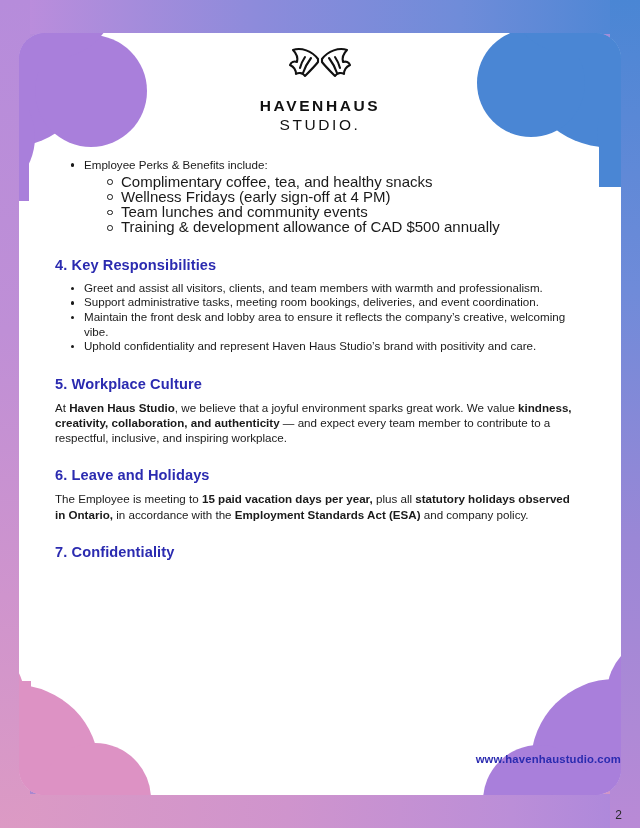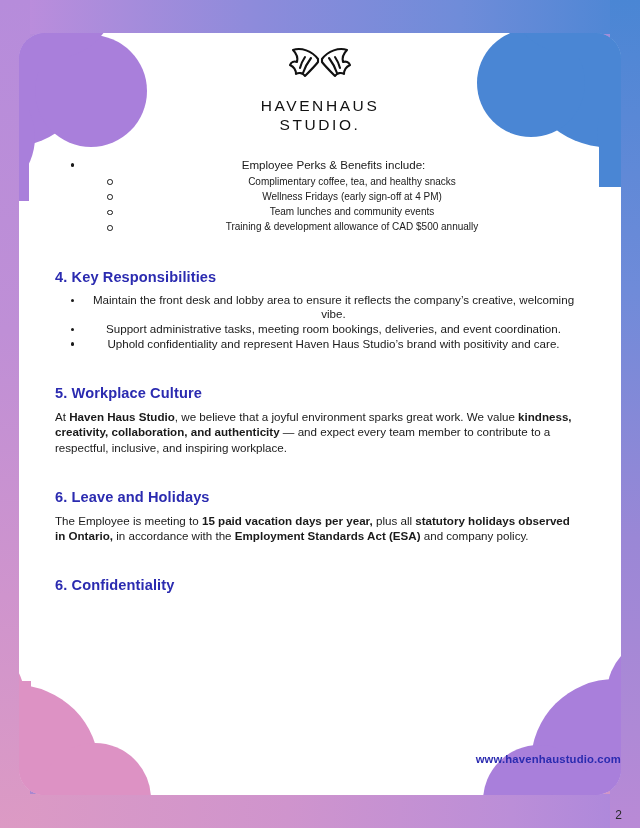--- a/index.html
+++ b/index.html
@@ -45,59 +45,59 @@
 
   
   .logo-wrap {
     position:absolute; left:0; right:0; top:12px;
     display:flex; flex-direction:column; align-items:center;
     z-index:6;
   }
   .logo-mark { display:block; }
   .logo-name {
     margin-top:9px;
-    font-size:15.5px; font-weight:normal; letter-spacing:2.6px;
+    font-size:15.5px; font-weight:bold; letter-spacing:2.6px;
     color:#111; line-height:1.25; text-align:center;
   }
   .logo-sub {
     font-size:15.5px; font-weight:normal; letter-spacing:2.6px;
     color:#111; line-height:1.25; text-align:center;
   }
 
   
   .content {
     position:absolute;
     left:36px; right:38px; top:124px;
     z-index:6;
     color:#1a1a1a;
   }
-  ul { list-style:none;text-align:center; }
+  ul { list-style:none; }
   .lvl1 { margin-left:16px; }
   .lvl1 > li {
     position:relative; padding-left:13px;
     font-size:11.6px; line-height:15.6px; margin-bottom:0px;
   }
   .lvl1 > li::before {
     content:""; position:absolute; left:0; top:6.2px;
     width:3.4px; height:3.4px; border-radius:50%; background:#1a1a1a;
   }
   .lvl2 { margin-left:23px; margin-top:1px; }
   .lvl2 > li {
     position:relative; padding-left:14px;
-    font-size:10px; line-height:15.3px;
+    font-size:15px; line-height:15.3px;
   }
   .lvl2 > li::before {
     content:""; position:absolute; left:0; top:5.6px;
     width:3.6px; height:3.6px; border-radius:50%;
     border:1px solid #1a1a1a; background:transparent;
   }
   h2.section {
     color:#2b2bb0;
     font-size:14.6px; font-weight:bold;
-    margin-top:34px; margin-bottom:8px;
+    margin-top:22px; margin-bottom:8px;
     letter-spacing:0.1px;
   }
   .resp-list { margin-left:16px; }
   .resp-list > li {
     position:relative; padding-left:13px;
     font-size:11.6px; line-height:14.6px; margin-bottom:0px;
   }
   .resp-list > li::before {
     content:""; position:absolute; left:0; top:5.8px;
     width:3.4px; height:3.4px; border-radius:50%; background:#1a1a1a;
@@ -203,32 +203,33 @@
             <li>Complimentary coffee, tea, and healthy snacks</li>
             <li>Wellness Fridays (early sign-off at 4 PM)</li>
             <li>Team lunches and community events</li>
             <li>Training &amp; development allowance of CAD $500 annually</li>
           </ul>
         </li>
       </ul>
 
       <h2 class="section">4. Key Responsibilities</h2>
       <ul class="resp-list">
+        <li>Greet and assist all visitors, clients, and team members with warmth and professionalism.</li>
+        <li>Support administrative tasks, meeting room bookings, deliveries, and event coordination.</li>
         <li>Maintain the front desk and lobby area to ensure it reflects the company’s creative, welcoming vibe.</li>
-        <li>Support administrative tasks, meeting room bookings, deliveries, and event coordination.</li>
         <li>Uphold confidentiality and represent Haven Haus Studio’s brand with positivity and care.</li>
       </ul>
 
       <h2 class="section">5. Workplace Culture</h2>
       <p class="para"><span>At </span><b>Haven Haus Studio</b><span>, we believe that a joyful environment sparks great work. We value </span><b>kindness, creativity, collaboration, and authenticity</b><span> — and expect every team member to contribute to a respectful, inclusive, and inspiring workplace.</span></p>
 
       <h2 class="section">6. Leave and Holidays</h2>
       <p class="para"><span>The Employee is meeting to </span><b>15 paid vacation days per year,</b><span> plus all </span><b>statutory holidays observed in Ontario,</b><span> in accordance with the </span><b>Employment Standards Act (ESA)</b><span> and company policy.</span></p>
 
-      <h2 class="section">6. Confidentiality</h2>
+      <h2 class="section">7. Confidentiality</h2>
 
     </div>
 
     <div class="footer-url">www.havenhaustudio.com</div>
 
   </div>
 
   <div class="page-num">2</div>
 
 </div>

